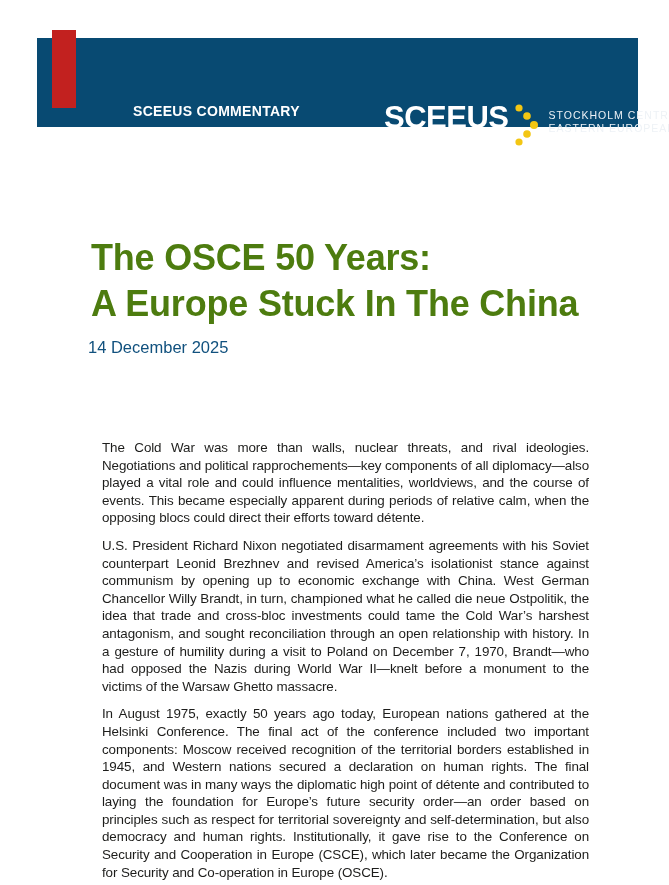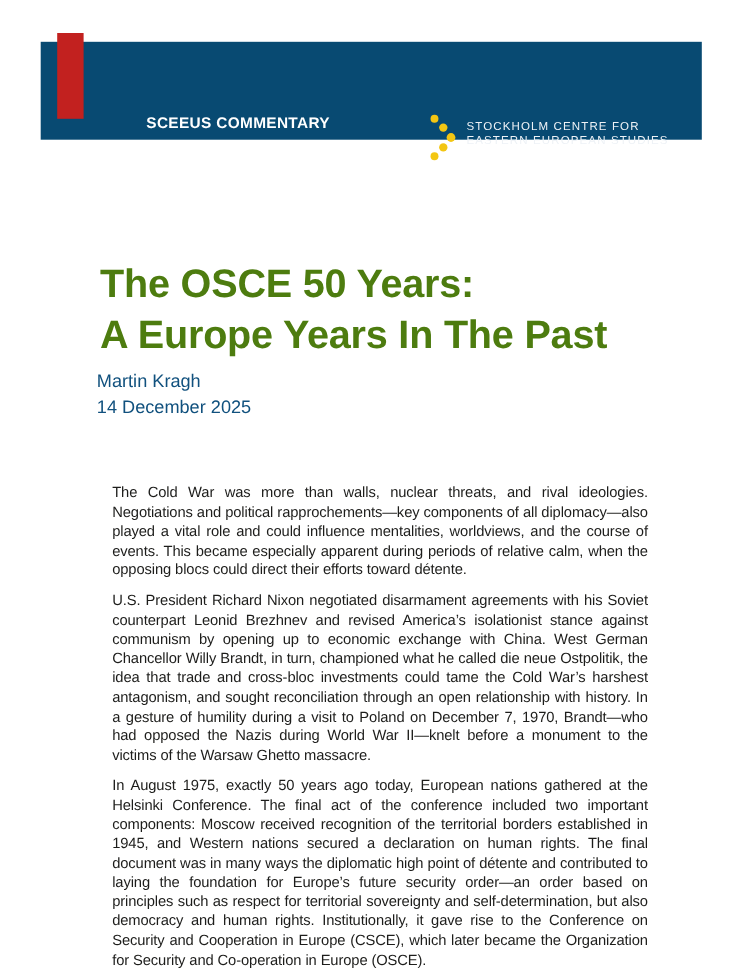--- a/index.html
+++ b/index.html
@@ -120,43 +120,43 @@
 <body>
 
 <div class="page">
 
   <div class="header-band">
     <div class="kicker-block">
       <div class="kicker-title">SCEEUS COMMENTARY</div>
     </div>
 
     <div class="logo">
+      <div class="logo-wordmark">SCEEUS</div>
       <svg class="logo-dots" width="27" height="46" viewBox="0 0 27 46">
         <circle cx="6" cy="6" r="3.6" fill="#f3c613"></circle>
         <circle cx="14" cy="14" r="3.8" fill="#f3c613"></circle>
         <circle cx="21" cy="23" r="4.0" fill="#f3c613"></circle>
         <circle cx="14" cy="32" r="3.8" fill="#f3c613"></circle>
         <circle cx="6" cy="40" r="3.6" fill="#f3c613"></circle>
       </svg>
       <div class="logo-subtitle">
         <div>STOCKHOLM CENTRE FOR</div>
         <div>EASTERN EUROPEAN STUDIES</div>
       </div>
     </div>
   </div>
 
   <div class="red-accent-bar"></div>
 
   <h1 class="article-title">
     <span style="display:block">The OSCE 50 Years:</span>
-    <span style="display:block">A Europe Years In The Past</span>
+    <span style="display:block">A Europe Stuck In The China</span>
   </h1>
 
   <div class="article-byline">
-    <div>Martin Kragh</div>
     <div>14 December 2025</div>
   </div>
 
   <div class="article-body">
     <p>The Cold War was more than walls, nuclear threats, and rival ideologies. Negotiations and political rapprochements—key components of all diplomacy—also played a vital role and could influence mentalities, worldviews, and the course of events. This became especially apparent during periods of relative calm, when the opposing blocs could direct their efforts toward détente.</p>
     <p>U.S. President Richard Nixon negotiated disarmament agreements with his Soviet counterpart Leonid Brezhnev and revised America’s isolationist stance against communism by opening up to economic exchange with China. West German Chancellor Willy Brandt, in turn, championed what he called die neue Ostpolitik, the idea that trade and cross-bloc investments could tame the Cold War’s harshest antagonism, and sought reconciliation through an open relationship with history. In a gesture of humility during a visit to Poland on December 7, 1970, Brandt—who had opposed the Nazis during World War II—knelt before a monument to the victims of the Warsaw Ghetto massacre.</p>
     <p>In August 1975, exactly 50 years ago today, European nations gathered at the Helsinki Conference. The final act of the conference included two important components: Moscow received recognition of the territorial borders established in 1945, and Western nations secured a declaration on human rights. The final document was in many ways the diplomatic high point of détente and contributed to laying the foundation for Europe’s future security order—an order based on principles such as respect for territorial sovereignty and self-determination, but also democracy and human rights. Institutionally, it gave rise to the Conference on Security and Cooperation in Europe (CSCE), which later became the Organization for Security and Co-operation in Europe (OSCE).</p>
   </div>
 
 </div>

